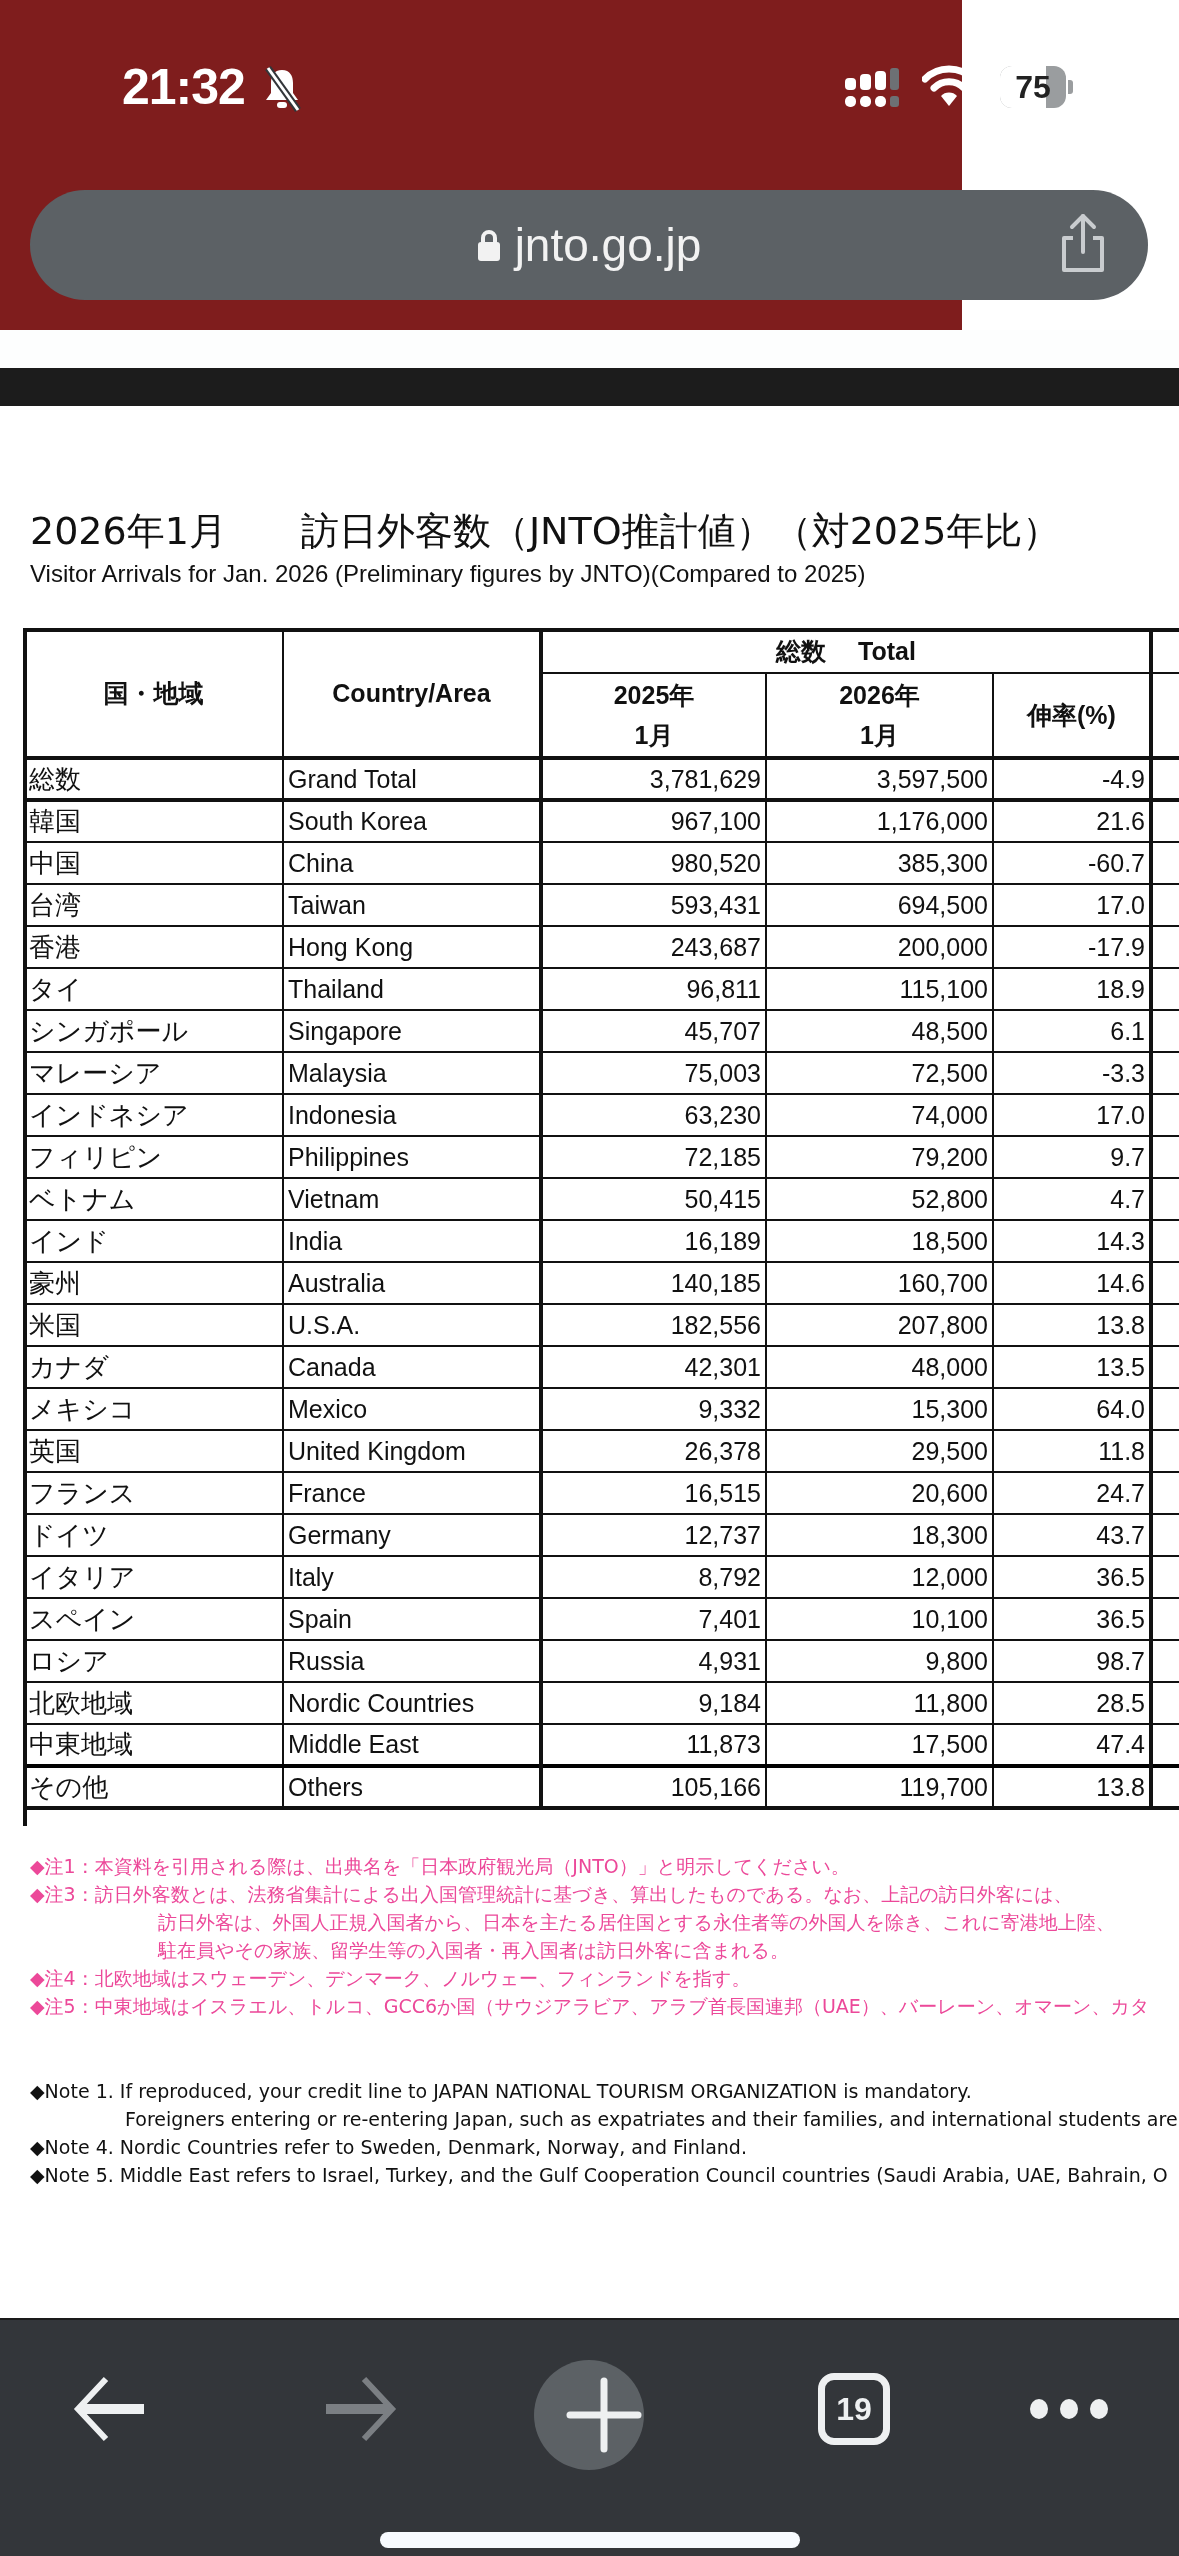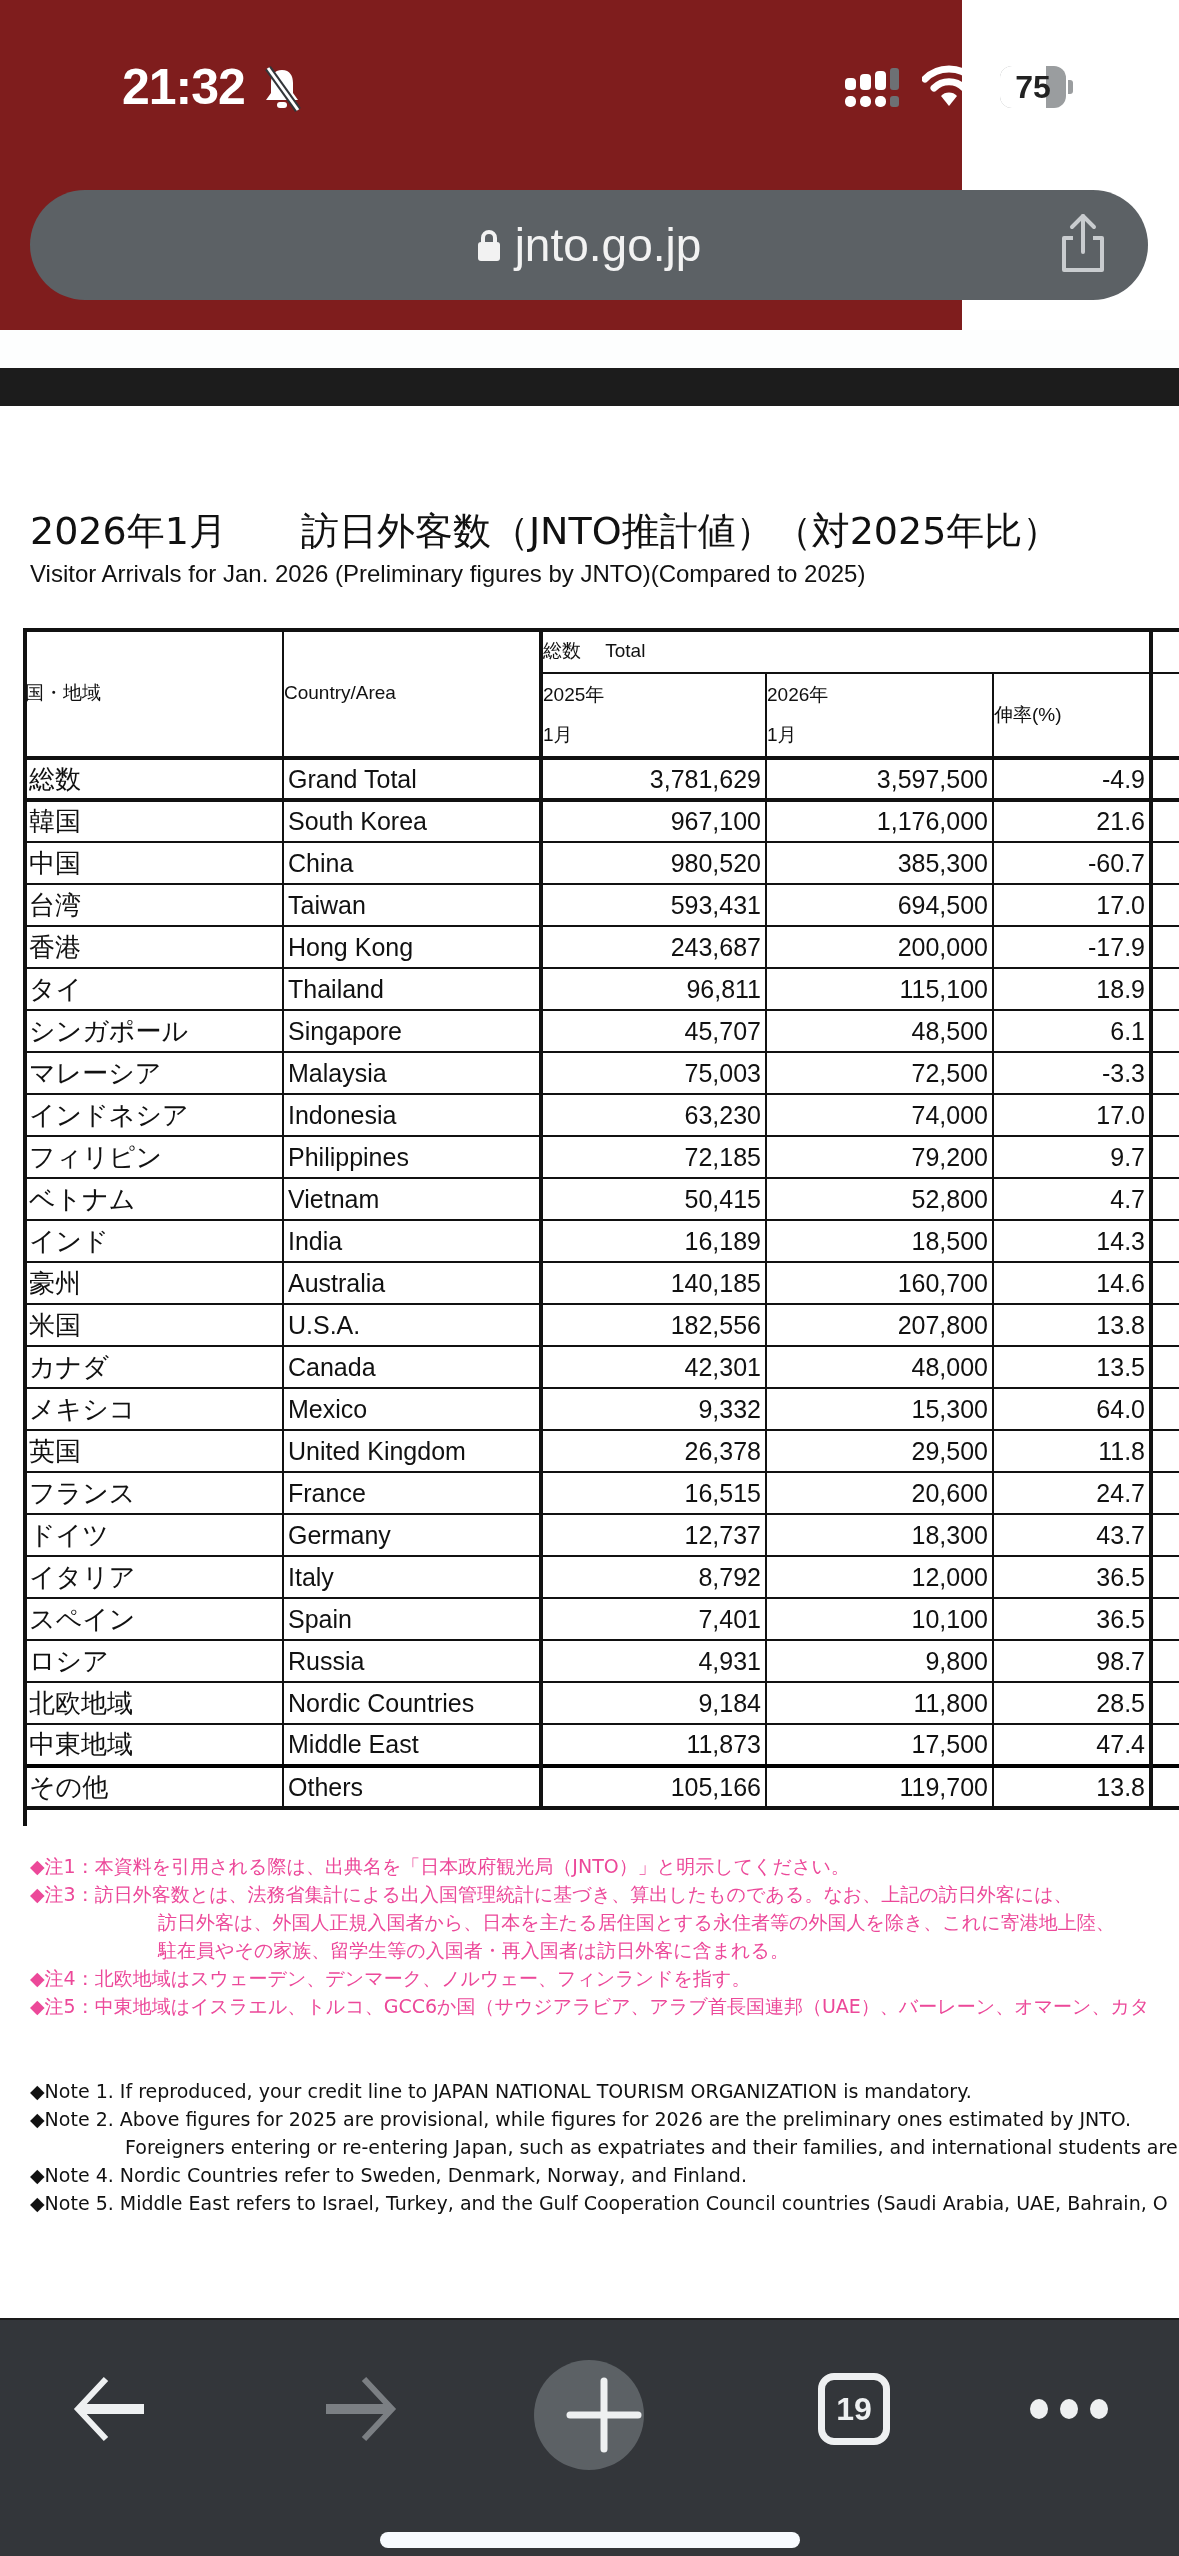--- a/index.html
+++ b/index.html
@@ -34,21 +34,21 @@
 
   .table-wrap { position: absolute; left: 23px; top: 628px; width: 1156px; overflow: hidden; }
   table.data { border-collapse: collapse; table-layout: fixed; width: 1200px; font-family: "Liberation Sans", sans-serif; color: #111; }
   table.data col.c1 { width: 259px; }
   table.data col.c2 { width: 258px; }
   table.data col.c3 { width: 225px; }
   table.data col.c4 { width: 227px; }
   table.data col.c5 { width: 158px; }
   table.data col.c6 { width: 73px; }
   table.data th, table.data td { border: 2px solid #111; }
-  table.data th { font-weight: normal; font-size: 19px; text-align: left; vertical-align: middle; }
+  table.data th { font-weight: bold; font-size: 25px; text-align: center; vertical-align: middle; }
   table.data thead tr.h1 th { height: 44px; }
   table.data thead tr.h2 th { height: 85px; line-height: 40px; }
   table.data thead { border-bottom: 4px solid #111; }
   table.data td { height: 42px; font-size: 25px; padding: 0 4px; white-space: nowrap; overflow: hidden; }
   table.data td.ja { font-size: 26px; text-align: left; margin-top: 26px; }
   table.data td.en { text-align: left; }
   table.data td.num { text-align: right; }
   table.data tr.total-row td { border-bottom: 4px solid #111; }
   table.data tr.others-row td { border-top: 4px solid #000000; border-bottom: 4px solid #111; }
   table.data th.thick-left, table.data td.thick-left { border-left: 4px solid #111; }
@@ -368,21 +368,20 @@
   <div>◆注1：本資料を引用される際は、出典名を「日本政府観光局（JNTO）」と明示してください。</div>
   <div>◆注3：訪日外客数とは、法務省集計による出入国管理統計に基づき、算出したものである。なお、上記の訪日外客には、</div>
   <div class="indent">訪日外客は、外国人正規入国者から、日本を主たる居住国とする永住者等の外国人を除き、これに寄港地上陸、</div>
   <div class="indent">駐在員やその家族、留学生等の入国者・再入国者は訪日外客に含まれる。</div>
   <div>◆注4：北欧地域はスウェーデン、デンマーク、ノルウェー、フィンランドを指す。</div>
   <div>◆注5：中東地域はイスラエル、トルコ、GCC6か国（サウジアラビア、アラブ首長国連邦（UAE）、バーレーン、オマーン、カタ</div>
 </div>
 
 <div class="notes-en">
   <div>◆Note 1. If reproduced, your credit line to JAPAN NATIONAL TOURISM ORGANIZATION is mandatory.</div>
-  <div>◆Note 2. Above figures for 2025 are provisional, while figures for 2026 are the preliminary ones estimated by JNTO.</div>
   <div class="indent">Foreigners entering or re-entering Japan, such as expatriates and their families, and international students are</div>
   <div>◆Note 4. Nordic Countries refer to Sweden, Denmark, Norway, and Finland.</div>
   <div>◆Note 5. Middle East refers to Israel, Turkey, and the Gulf Cooperation Council countries (Saudi Arabia, UAE, Bahrain, O</div>
 </div>
 
 <div class="bottom-bar">
   <div class="tb-btn back-btn">
     <svg width="80" height="80" viewBox="0 0 80 80">
       <path d="M36 10 L8 40 L36 70" stroke="#eef0f1" stroke-width="6" fill="none" stroke-linejoin="miter"></path>
       <line x1="10" y1="40" x2="74" y2="40" stroke="#eef0f1" stroke-width="10"></line>

